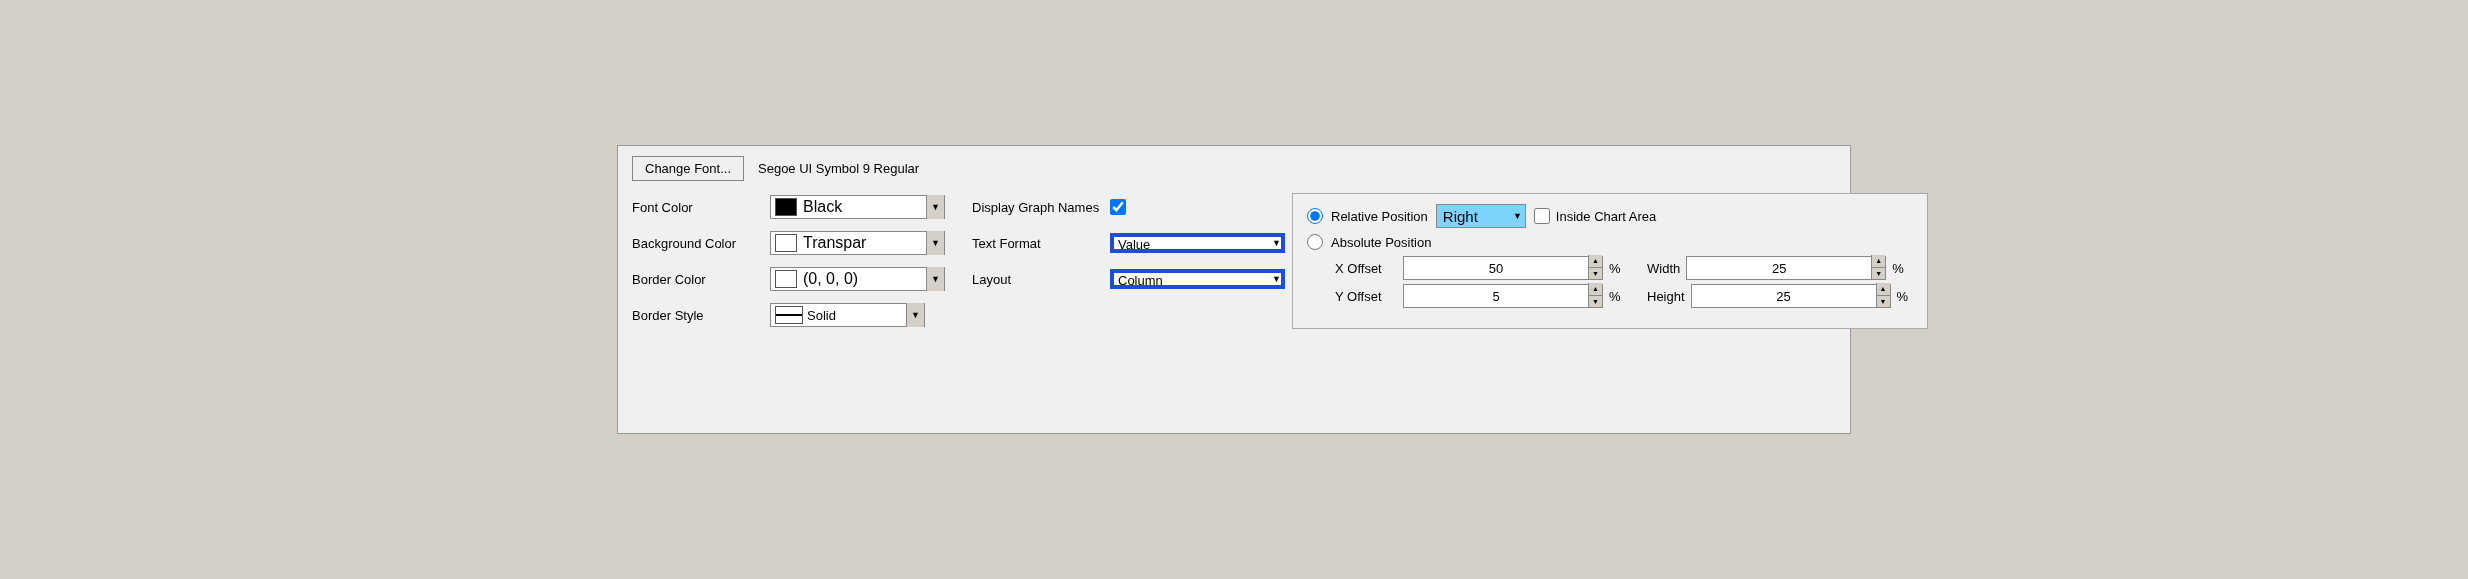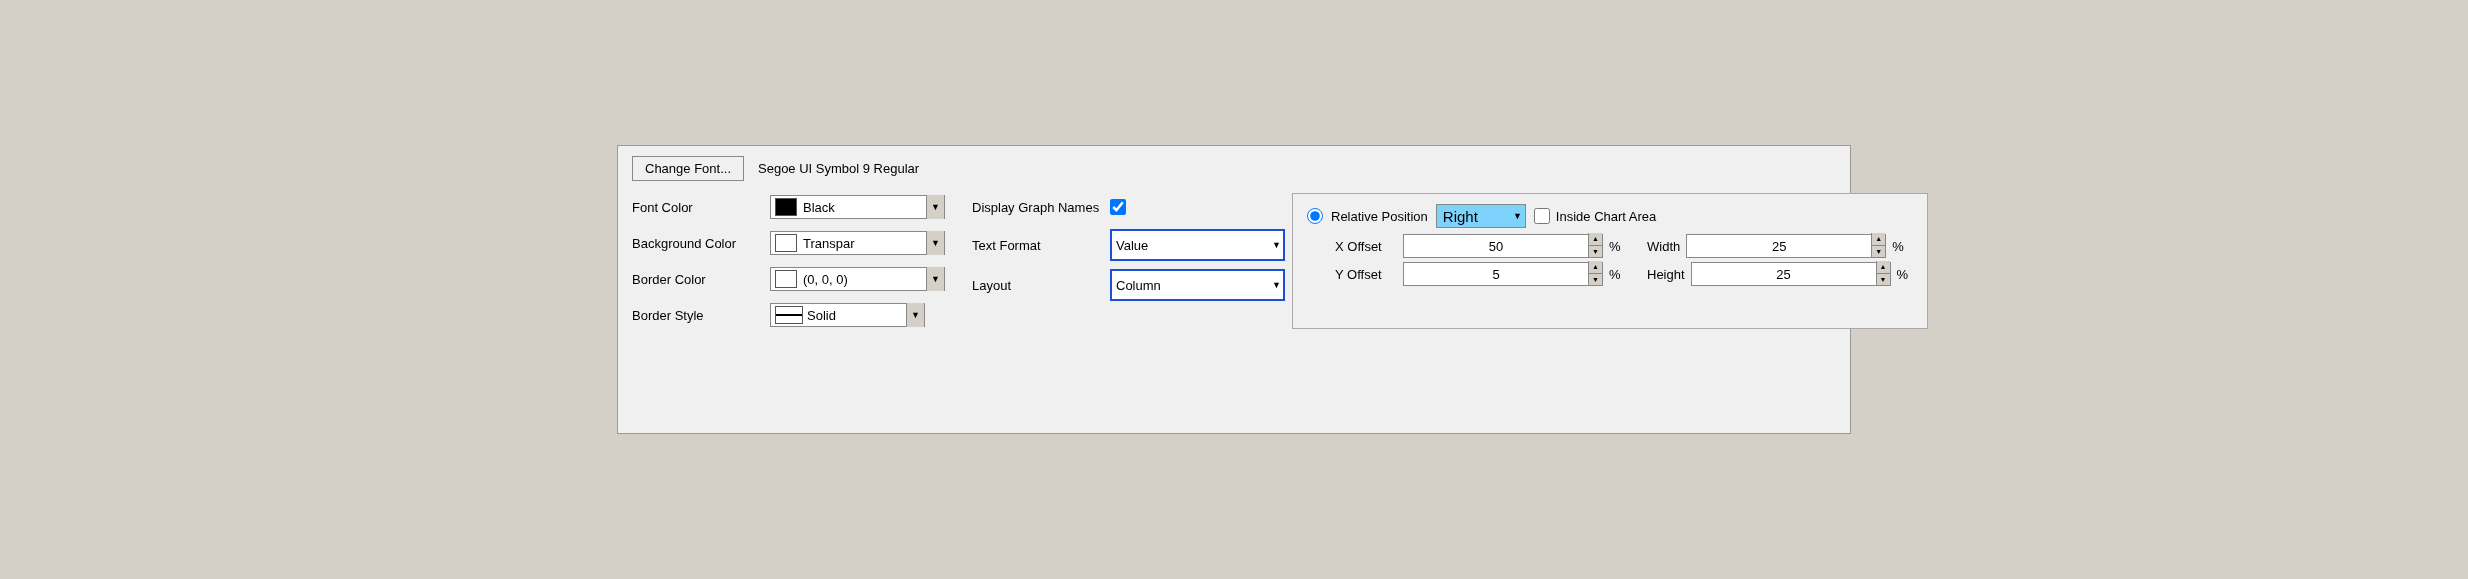--- a/index.html
+++ b/index.html
@@ -92,21 +92,21 @@
       position: relative;
     }
     .color-swatch {
       width: 22px;
       height: 18px;
       margin: 2px 4px;
       border: 1px solid #555;
     }
     .color-text {
       flex: 1;
-      font-size: 13px;
+      font-size: 16px;
       padding-left: 2px;
     }
     .dropdown-arrow {
       width: 18px;
       height: 24px;
       background: #d4d0c8;
       border-left: 1px solid #888;
       display: flex;
       align-items: center;
       justify-content: center;
@@ -120,23 +120,23 @@
       content: '▼';
       font-size: 9px;
       position: absolute;
       right: 4px;
       top: 50%;
       transform: translateY(-50%);
       pointer-events: none;
     }
     .select-wrapper select {
       min-width: 175px;
-      border: 2px solid #1d4ed8;
+      border: 4px solid #1d4ed8;
       background: #fff;
-      height: 32px;
+      height: 20px;
       font-size: 13px;
       padding: 0 20px 0 4px;
       cursor: pointer;
       appearance: none;
       -webkit-appearance: none;
     }
     
     .border-style-wrapper {
       display: flex;
       align-items: center;
@@ -366,20 +366,24 @@
             <option>Top</option>
             <option>Bottom</option>
           </select>
         </div>
         <div class="inside-chart-row">
           <input type="checkbox" style="">
           <span>Inside Chart Area</span>
         </div>
       </div>
 
+      <div class="radio-row">
+        <input type="radio" name="dock" style="">
+        <span>Absolute Position</span>
+      </div>
 
       <div class="docking-offsets">
 
         <div class="offset-row">
           <span class="offset-label">X Offset</span>
           <div class="spinbox">
             <input class="spinbox-value" type="text" value="50" style="">
             <div class="spinbox-arrows">
               <div class="spin-up">▲</div>
               <div class="spin-down">▼</div>

